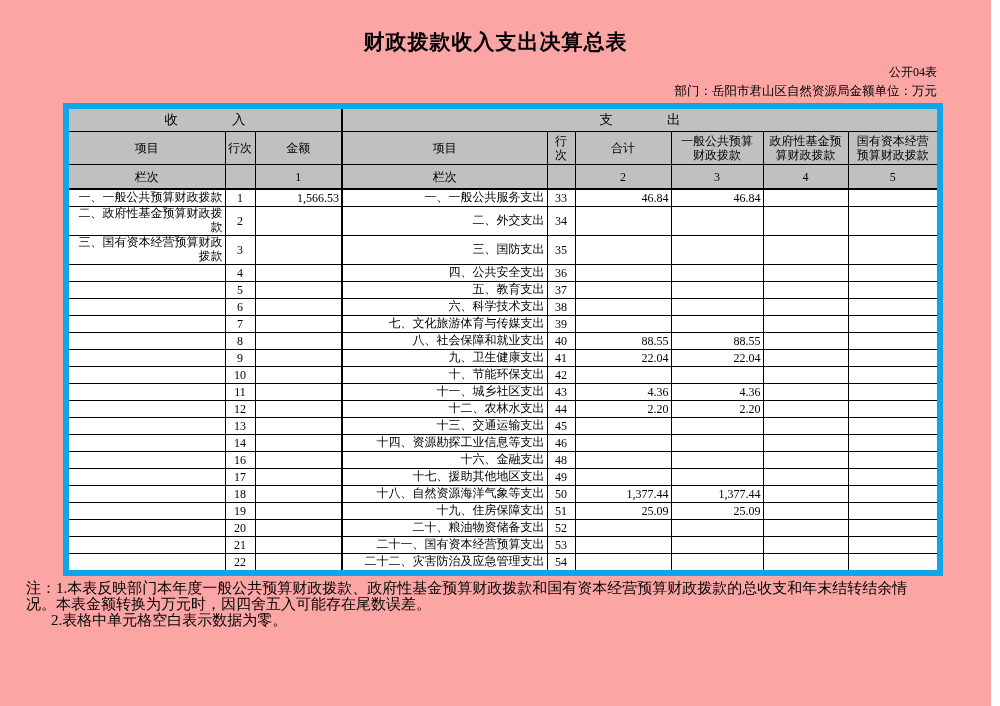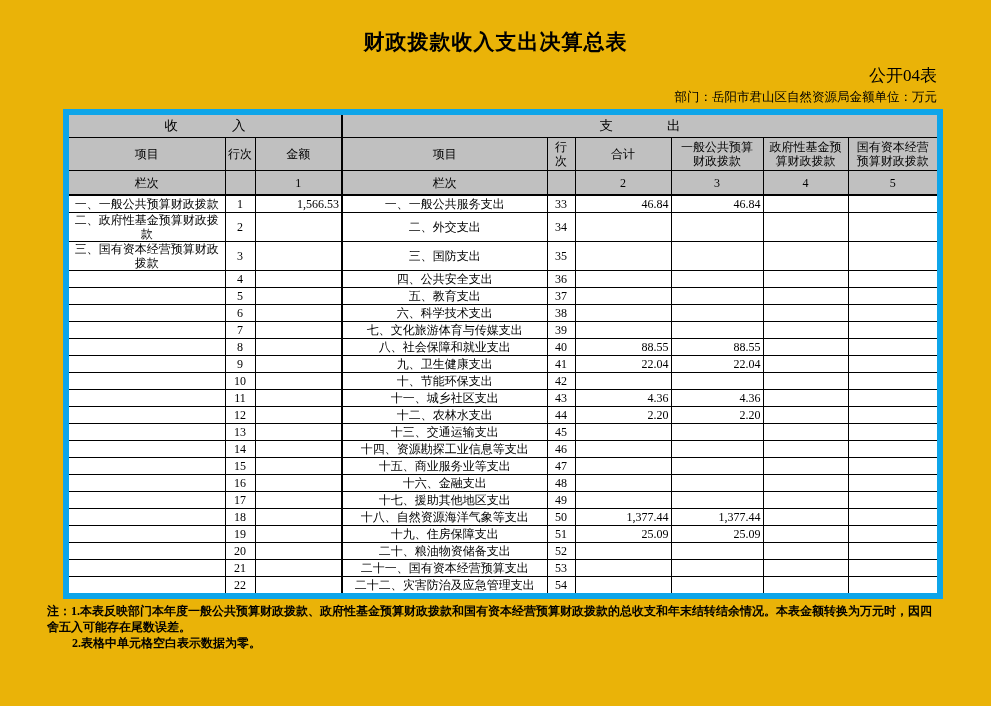--- a/index.html
+++ b/index.html
@@ -1,47 +1,47 @@
 <!DOCTYPE html>
 <html><head>
 <meta charset="utf-8">
 <style>
   html,body { margin:0; padding:0; background:#ffffff; }
   .page {
-    position:relative; width:991px; height:706px; background:#eab308;
+    position:relative; width:991px; height:706px; background:#fca5a5;
     font-family:"Liberation Serif", serif; color:#000; overflow:hidden;
   }
   .title {
     margin-top:28px; text-align:center; font-size:21px; font-weight:bold; letter-spacing:1px;
   }
   .sheet-label {
-    width:874px; margin:8px auto 0 63px; text-align:right; font-size:17px;
+    width:874px; margin:8px auto 0 63px; text-align:right; font-size:12px;
   }
   .meta-row {
     width:874px; margin:2px auto 3px 63px; display:flex; justify-content:flex-end; font-size:12.5px;
   }
   table.budget {
     margin-left:63px; width:874px; table-layout:fixed; border-collapse:collapse;
     border:6px solid #0ea5e9;
   }
   table.budget th, table.budget td {
     border:1px solid #000; font-size:12px; font-weight:normal;
     padding:0 2px; overflow:hidden; line-height:14px;
   }
   table.budget th { background:#c0c0c0; text-align:center; white-space:pre-line; }
   tr.h1 th { height:22px; font-size:13.5px; }
   tr.h2 th { height:32px; }
   tr.h3 th { height:23px; border-bottom:2px solid #000; }
   table.budget td { height:16px; background:#ffffff; }
-  .a-left   { text-align:center; }
+  .a-left   { text-align:right;font-family:Liberation Mono, monospace; }
   .a-center { text-align:center; }
   .a-right  { text-align:right; padding-right:1px; }
   .divider-r { border-right:2px solid #000 !important;text-align:right; }
   .notes {
-    margin:4px 0 0 47px; width:886px; font-size:12px; line-height:16px;font-weight:bold;
+    margin:4px 0 0 26px; width:886px; font-size:15px; line-height:16px;
   }
   .note2 { padding-left:25px; }
 </style>
 </head>
 <body>
 
 <div class="page">
 
   <div class="title">财政拨款收入支出决算总表</div>
 
@@ -245,31 +245,20 @@
           <td class="a-right divider-r"></td>
           <td class="a-left">十四、资源勘探工业信息等支出</td>
           <td class="a-center">46</td>
           <td class="a-right"></td>
           <td class="a-right"></td>
           <td class="a-right"></td>
           <td class="a-right"></td>
         </tr>
         <tr>
           <td class="a-left"></td>
-          <td class="a-center">15</td>
-          <td class="a-right divider-r"></td>
-          <td class="a-left">十五、商业服务业等支出</td>
-          <td class="a-center">47</td>
-          <td class="a-right"></td>
-          <td class="a-right"></td>
-          <td class="a-right"></td>
-          <td class="a-right"></td>
-        </tr>
-        <tr>
-          <td class="a-left"></td>
           <td class="a-center">16</td>
           <td class="a-right divider-r"></td>
           <td class="a-left">十六、金融支出</td>
           <td class="a-center">48</td>
           <td class="a-right"></td>
           <td class="a-right"></td>
           <td class="a-right"></td>
           <td class="a-right"></td>
         </tr>
         <tr>

